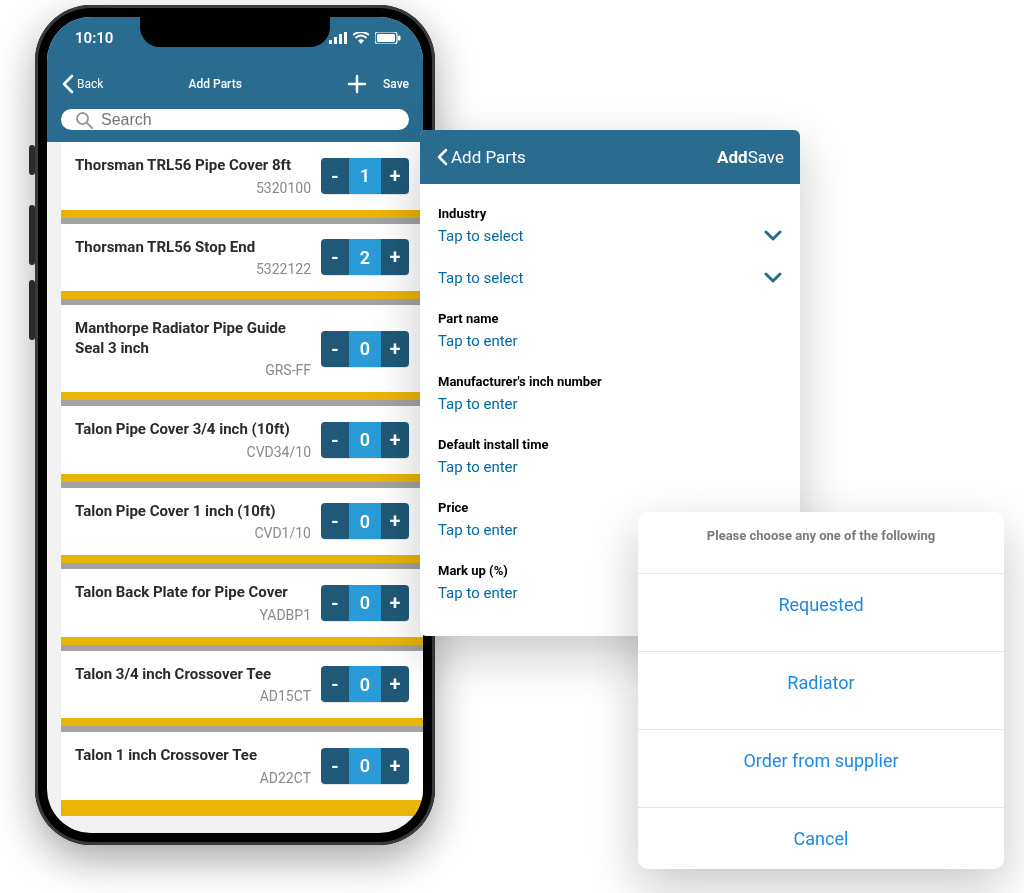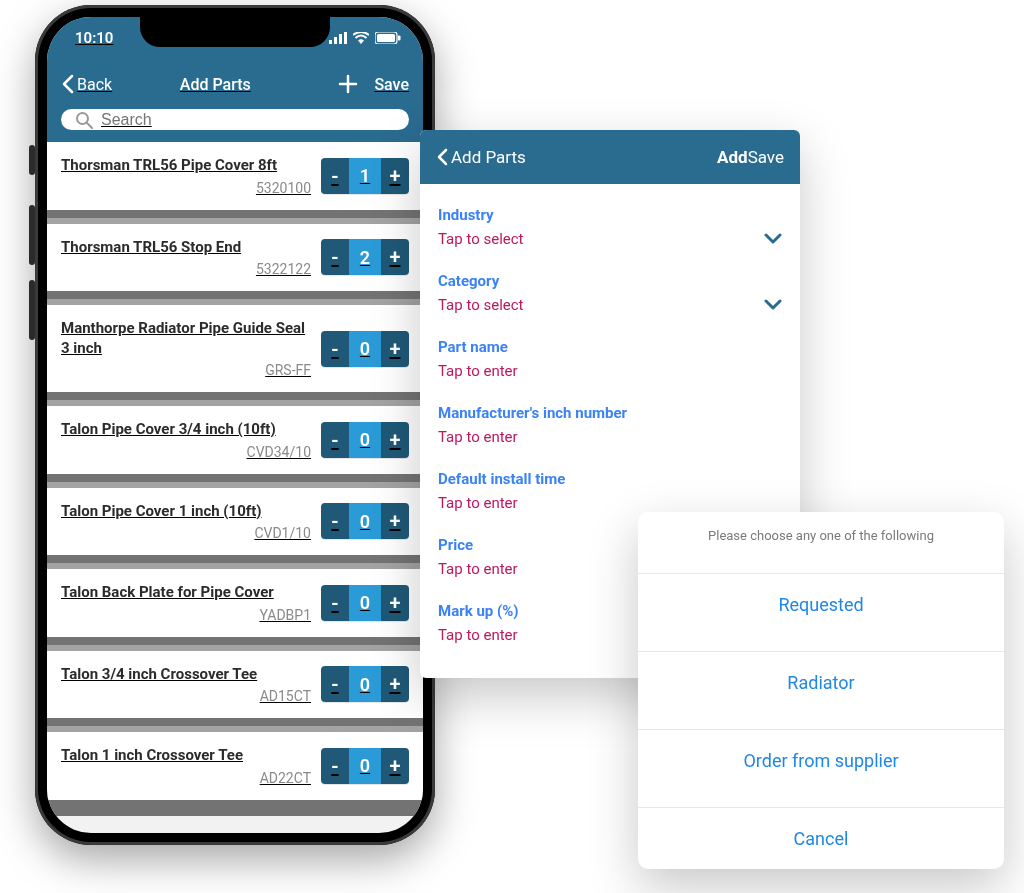--- a/index.html
+++ b/index.html
@@ -29,21 +29,20 @@
   .side-btn.volu { left:-6px; top:200px; width:6px; height:60px; }
   .side-btn.vold { left:-6px; top:275px; width:6px; height:60px; }
   .side-btn.pwr  { right:-6px; top:200px; width:6px; height:90px; }
   .phone-inner {
     width: 100%;
     height: 100%;
     background: #f2f2f2;
     border-radius: 44px;
     overflow: hidden;
     position: relative;
-    text-decoration: underline;
   }
   .notch {
     position:absolute;
     top:0; left:50%;
     transform:translateX(-50%);
     width: 190px; height:30px;
     background:#000;
     border-bottom-left-radius: 20px;
     border-bottom-right-radius: 20px;
     z-index: 50;
@@ -62,21 +61,21 @@
   }
   .status-icons { display:flex; gap:6px; align-items:center; }
   
   .nav-header {
     height: 50px;
     background: #2a6b90;
     color:#fff;
     display:flex;
     align-items:center;
     padding: 0 14px;
-    font-size:16px;
+    font-size:12px;
   }
   .nav-back { display:flex; align-items:center; gap:2px; cursor:pointer; }
   .nav-title { flex:1; text-align:center; font-weight:500; margin-left:-20px;}
   .nav-add { margin-right:16px; cursor:pointer;}
   .nav-save { cursor:pointer; font-weight:500;}
   
   .search-wrap {
     background:#2a6b90;
     padding: 0 14px 12px;
   }
@@ -88,23 +87,24 @@
     align-items:center;
     padding:0 14px;
     gap:8px;
     color:#9a9a9a;
   }
   .search-field input {
     border:none; outline:none; flex:1; font-size:16px; background:transparent;
   }
   
   .parts-list {
-    background:#737373;
+    background:#eab308;
     height: calc(100% - 42px - 50px - 50px);
     overflow:hidden;
+    margin-left:14px;
   }
   .part-row {
     background:#fff;
     padding: 14px 14px;
     display:flex;
     align-items:center;
     justify-content:space-between;
     border-top:6px solid #a3a3a3;
     margin-bottom:8px;
   }
@@ -161,43 +161,44 @@
     height:54px;
     display:flex;
     align-items:center;
     padding:0 16px;
     font-size:17px;
   }
   .add-back-wrap { display:flex; align-items:center; gap:2px; }
   .add-title { flex:1; text-align:right; margin-left:-60px;font-weight:bold; }
   .add-body { padding: 12px 18px 20px; }
   .form-field { padding: 10px 0 14px; border-bottom: 0; }
-  .form-label { font-weight:700; color:#3b82f6; font-size:15px; margin-bottom:6px; }
+  .form-label { font-weight:700; color:#000000; font-size:13px; margin-bottom:6px; }
   .form-value-row {
     display:flex; align-items:center; justify-content:space-between;
-    color:#be185d; font-size:15px;
+    color:#0369a1; font-size:15px;
   }
   .chev-down { color:#2a6b90; font-size:18px; font-weight:800; }
 
   
   .action-sheet {
     position:absolute;
     left: 638px;
     top: 512px;
     width: 366px;
     background:#fff;
     border-radius:10px;
     box-shadow: 0 18px 50px rgba(0,0,0,0.22);
     overflow:hidden;
   }
   .sheet-title {
     text-align:center;
     color:#7a7a7a;
     font-size:13px;
     padding:16px 10px 14px;
+    font-weight:bold;
   }
   .sheet-btn {
     border-top:1px solid #e6e6e6;
     text-align:center;
     color:#1e88e5;
     font-size:18px;
     padding:20px 0;
     cursor:pointer;
     margin-top:16px;
   }
@@ -397,21 +398,20 @@
         <span>Tap to select</span>
         <span class="chev-down">
           <svg width="18" height="12" viewBox="0 0 18 12">
               <path d="M2 2 L9 9 L16 2" stroke="#2a6b90" stroke-width="3" fill="none" stroke-linecap="round" stroke-linejoin="round"></path>
             </svg>
         </span>
       </div>
     </div>
 
     <div class="form-field">
-      <div class="form-label">Category</div>
       <div class="form-value-row">
         <span>Tap to select</span>
         <span class="chev-down">
           <svg width="18" height="12" viewBox="0 0 18 12">
               <path d="M2 2 L9 9 L16 2" stroke="#2a6b90" stroke-width="3" fill="none" stroke-linecap="round" stroke-linejoin="round"></path>
             </svg>
         </span>
       </div>
     </div>
 

